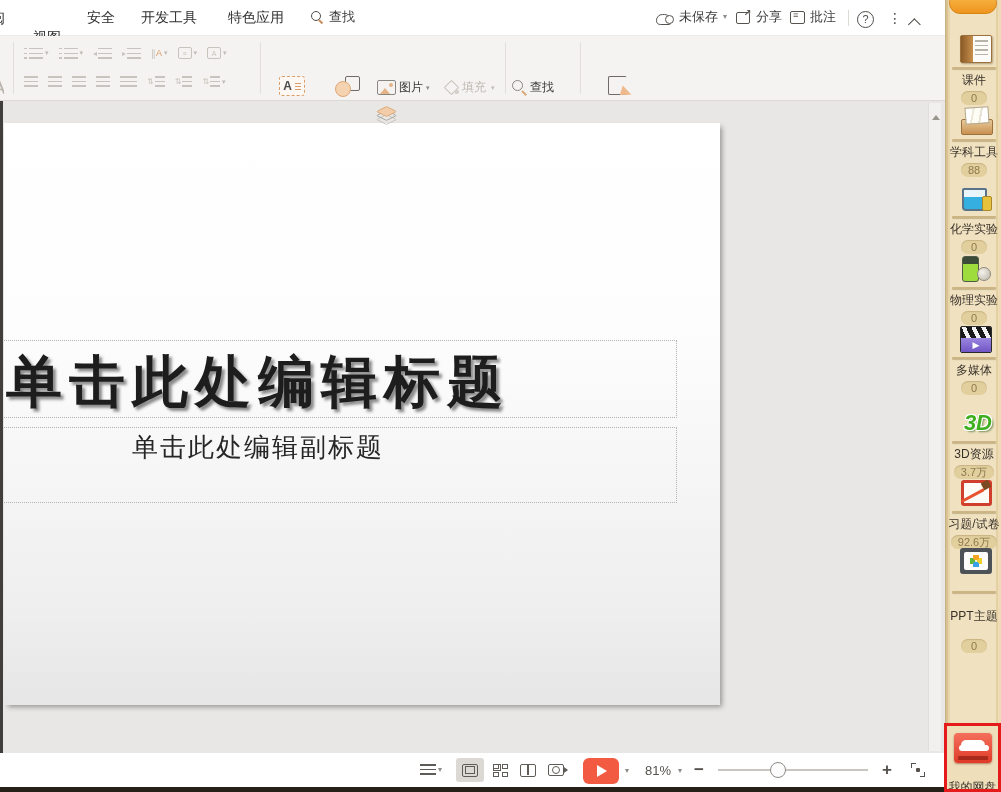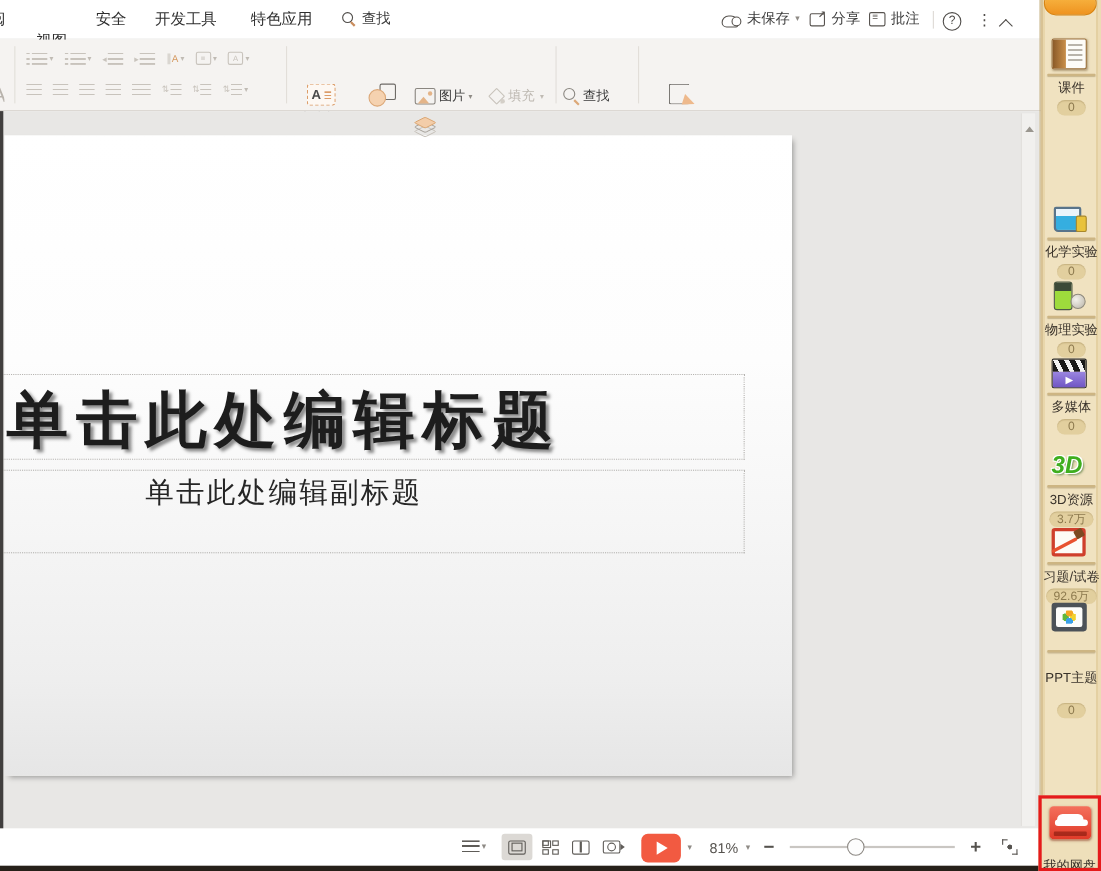--- a/index.html
+++ b/index.html
@@ -126,21 +126,21 @@
   .zchar { position:absolute; font-size:17px; color:#55524e; font-weight:bold; }
   .i-fit { position:relative; width:14px; height:14px; display:inline-block; background:radial-gradient(circle at 50% 50%, #55524e 0 2px, transparent 2.5px); }
   .i-fit::before { content:""; position:absolute; left:0; top:0; width:4px; height:4px; border-top:1.6px solid #55524e; border-left:1.6px solid #55524e; }
   .i-fit::after { content:""; position:absolute; right:0; bottom:0; width:4px; height:4px; border-bottom:1.6px solid #55524e; border-right:1.6px solid #55524e; }
 
   
   #sidebar { left:945px; top:0; width:56px; height:792px;
     background:linear-gradient(90deg,#d8c294 0 2px,#e8d6ab 2px 4px,#f0e2c0 4px 50px,#e4d0a2 50px 52px,#ecdbb4 52px 100%);
     border-left:1px solid #c6b183; }
   .side-item { position:absolute; left:0; width:56px; display:flex; flex-direction:column; align-items:center; }
-  .side-ic { width:36px; height:34px; position:relative; display:flex; align-items:center; justify-content:flex-start; }
+  .side-ic { width:36px; height:34px; position:relative; display:flex; align-items:center; justify-content:flex-end; }
   .shelf { width:44px; height:2px; background:#cdb583; border-radius:1px; margin-top:1px; box-shadow:0 1px 1px rgba(120,95,45,.35); }
   .side-lbl { margin-top:3px; font-size:12px; color:#39322a; white-space:nowrap; }
   .side-cnt { margin-top:2px; min-width:26px; padding:0 7px; height:14px; line-height:14px; background:#e2cf9e; border-radius:8px;
     font-size:11px; color:#8d7a4e; text-align:center; box-shadow:inset 0 1px 1px rgba(120,95,45,.25); }
   #promo-pill { position:absolute; left:3px; top:-8px; width:48px; height:22px; border-radius:11px;
     background:linear-gradient(180deg,#f9bd4a,#ef9320); border:1px solid #d78412; box-shadow:inset 0 1px 0 rgba(255,255,255,.5); }
   
   .si-book { position:relative; width:32px; height:28px; background:#fdfcf8; border:1px solid #9c713c; border-radius:2px; box-shadow:1px 1px 2px rgba(90,60,20,.4); }
   .si-book::before { content:""; position:absolute; left:0; top:0; width:12px; height:100%; background:linear-gradient(90deg,#8a5a28,#c98f4a); }
   .si-book::after { content:""; position:absolute; right:3px; top:4px; width:13px; height:18px; background:repeating-linear-gradient(to bottom,#b9b4aa 0 1.5px,transparent 1.5px 4.5px); }
@@ -396,20 +396,28 @@
 
     <div class="side-item" style="top:32px;">
       <span class="side-ic">
           <span class="si-book"></span>
         </span>
       <span class="shelf"></span>
       <span class="side-lbl">课件</span>
       <span class="side-cnt">0</span>
     </div>
 
+    <div class="side-item" style="top:104px;">
+      <span class="side-ic">
+          <span class="si-toolbox"></span>
+        </span>
+      <span class="shelf"></span>
+      <span class="side-lbl">学科工具</span>
+      <span class="side-cnt">88</span>
+    </div>
 
     <div class="side-item" style="top:181px;">
       <span class="side-ic">
           <span class="si-chem"></span>
         </span>
       <span class="shelf"></span>
       <span class="side-lbl">化学实验</span>
       <span class="side-cnt">0</span>
     </div>
 

